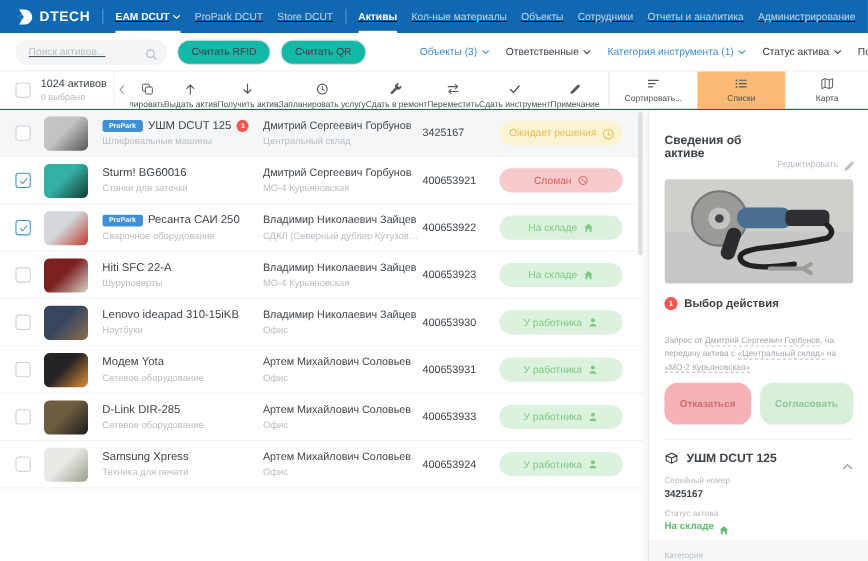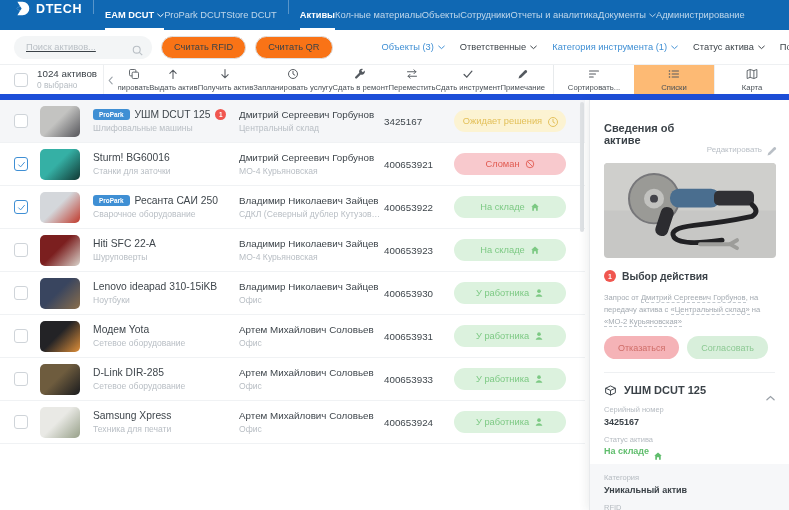--- a/index.html
+++ b/index.html
@@ -2,51 +2,51 @@
 <html style="--header-bg: #1068b3; --accent: #3f8fd4; --red: #f0564f; --pending-bg: #fcf3d2; --pending-text: #e3c05a; --broken-bg: #f8c9cd; --broken-text: #e15b51; --ok-bg: #dcf2de; --ok-text: #7cc983; --decline-bg: #f5b3b7; --decline-text: #cf6d68; --approve-bg: #d8efdb; --approve-text: #8cc993;"><head>
 <meta charset="utf-8">
 <style>
   html,body{margin:0;padding:0;}
   body{
     width:789px;height:510px;overflow:hidden;position:relative;
     background:#fff;font-family:"Liberation Sans",sans-serif;
     -webkit-font-smoothing:antialiased;
   }
   
-  .hdr{height:30px;background:var(--header-bg);display:flex;align-items:flex-start;padding:0 14px;gap:11px;box-sizing:border-box;}
+  .hdr{height:30px;background:var(--header-bg);display:flex;align-items:center;padding:0 14px;gap:11px;box-sizing:border-box;}
   .logo{display:flex;align-items:center;gap:5px;color:#fff;font-weight:bold;font-size:12.5px;letter-spacing:.6px;cursor:pointer;}
   .logo svg{width:17px;height:17px;display:block;}
   .vdiv{width:1px;height:14px;background:rgba(255,255,255,.3);flex:none;}
-  .hnav{display:flex;align-items:center;height:100%;}
+  .hnav{display:flex;align-items:center;gap:13px;height:100%;text-decoration:underline;}
   .hitem{color:rgba(255,255,255,.72);font-size:9.3px;display:flex;align-items:center;gap:3px;height:100%;box-sizing:border-box;border-bottom:2px solid transparent;padding-top:2px;cursor:pointer;white-space:nowrap;}
   .hitem.active{color:#fff;font-weight:bold;border-bottom-color:#fff;}
   .hchev{width:7px;height:5px;display:inline-flex;}
   
   .fbar{height:35px;display:flex;align-items:center;padding:0 14px;gap:9px;border-bottom:1px solid #eef0f2;box-sizing:border-box;}
   .search{position:relative;width:138px;flex:none;}
   .search input{width:100%;height:23px;border:none;background:#f3f5f6;border-radius:12px;padding:0 26px 0 12px;font-size:9.3px;color:#3b4248;outline:none;box-sizing:border-box;font-family:inherit;text-decoration:underline;}
   .search input::placeholder{color:#b9bfc5;}
   .search .sic{position:absolute;right:9px;top:6px;width:11px;height:11px;color:#b9bfc5;}
-  .pill{height:23px;padding:0 12px;border:1px solid #dde1e5;border-radius:12px;background:#f97316;font-size:9.3px;color:#3b4248;display:flex;align-items:center;cursor:pointer;font-family:inherit;white-space:nowrap;}
+  .pill{height:23px;padding:0 12px;border:1px solid #dde1e5;border-radius:12px;background:#14b8a6;font-size:9.3px;color:#3b4248;display:flex;align-items:center;cursor:pointer;font-family:inherit;white-space:nowrap;}
   .filters{display:flex;align-items:center;gap:15px;margin-left:40px;}
   .filter{font-size:9.3px;color:#3b4248;display:flex;align-items:center;gap:4px;cursor:pointer;white-space:nowrap;}
   .filter.on{color:var(--accent);}
   .filter .hchev{color:currentColor;}
   
-  .tbar{height:35px;display:flex;align-items:stretch;border-bottom:6px solid #1d4ed8;box-sizing:border-box;}
+  .tbar{height:35px;display:flex;align-items:stretch;border-bottom:1px solid #1d4ed8;box-sizing:border-box;}
   .tb-left{display:flex;align-items:center;gap:9px;padding:0 6px 0 14px;flex:none;border-right:1px solid #edeff1;}
   .cb{width:14px;height:14px;border:1.5px solid #cfd4d9;border-radius:3px;background:#fff;box-sizing:border-box;display:flex;align-items:center;justify-content:center;color:var(--accent);cursor:pointer;flex:none;}
   .cb.checked{border-color:var(--accent);}
   .cb svg{width:9px;height:9px;}
   .tcounts{line-height:1.25;}
   .tcount{font-size:9.8px;color:#3b4248;}
   .tsel{font-size:8.3px;color:#b5bbc1;}
   .scl{width:12px;display:flex;align-items:center;justify-content:center;color:#9aa1a8;cursor:pointer;flex:none;}
   .scl svg{width:5px;height:9px;}
-  .actions{flex:1;display:flex;align-items:center;justify-content:space-between;padding:0 8px 0 2px;overflow:hidden;}
+  .actions{flex:1;display:flex;align-items:flex-end;justify-content:space-between;padding:0 8px 0 2px;overflow:hidden;}
   .action{display:flex;flex-direction:column;align-items:center;gap:3px;font-size:7.7px;color:#4a5157;background:none;border:none;font-family:inherit;cursor:pointer;white-space:nowrap;padding:0;}
   .action .aicon{width:12px;height:12px;color:#54595f;display:block;}
   .action.clipped{max-width:42px;overflow:hidden;}
   .tb-right{display:flex;flex:none;border-left:1px solid #e7eaec;}
   .tcell{width:74px;display:flex;flex-direction:column;align-items:center;justify-content:center;gap:3px;font-size:7.7px;color:#4a5157;border-left:1px solid #edeff1;cursor:pointer;}
   .tcell:first-child{border-left:none;width:80px;}
   .tcell.active{background:#fdba74;}
   .tcell .aicon{width:12px;height:12px;color:#54595f;}
   
   .content{position:absolute;top:100px;left:0;bottom:0;width:585px;background:#fff;overflow:hidden;}
@@ -70,26 +70,26 @@
   .vscroll{position:absolute;top:102px;left:580px;width:4px;bottom:0;}
   .vthumb{width:4px;height:130px;border-radius:2px;background:#dfe2e5;}
   
   .panel{position:absolute;top:100px;left:589px;width:200px;bottom:0;background:#fff;border-left:1px solid #e8eaec;box-shadow:-3px 0 8px rgba(40,50,60,.07);box-sizing:border-box;padding:13px 14px 0;overflow:hidden;}
   .p-head{display:flex;justify-content:space-between;align-items:center;margin-bottom:9px;}
   .p-title{font-size:11px;font-weight:bold;color:#3b4248;}
   .p-edit{font-size:8px;color:#b9bfc6;display:flex;align-items:flex-end;gap:4px;cursor:pointer;margin-top:32px;}
   .p-edit .eic{width:9px;height:9px;}
   .photo{width:172px;height:95px;border-radius:4px;overflow:hidden;margin-bottom:12px;}
   .photo svg{display:block;}
-  .ab-title{display:flex;align-items:center;gap:6px;font-size:10.3px;font-weight:bold;color:#3b4248;margin-bottom:10px;}
+  .ab-title{display:flex;align-items:center;gap:6px;font-size:10.3px;font-weight:bold;color:#3b4248;margin-bottom:22px;}
   .dot{width:12px;height:12px;border-radius:50%;background:var(--red);color:#fff;font-size:7px;font-weight:bold;display:flex;align-items:center;justify-content:center;flex:none;}
   .ab-text{font-size:7.6px;color:#a3aab1;line-height:1.55;margin:0 0 9px;}
   .lnk{color:#a3aab1;border-bottom:1px dashed #c3c9cf;cursor:pointer;}
   .ab-buttons{display:flex;gap:8px;margin-bottom:13px;}
-  .abtn{border:none;border-radius:12px;height:23px;padding:0 14px;font-size:9px;font-family:inherit;cursor:pointer;}
+  .abtn{border:none;border-radius:12px;height:38px;padding:0 14px;font-size:9px;font-family:inherit;cursor:pointer;font-weight:bold;}
   .btn-decline{background:var(--decline-bg);color:var(--decline-text);}
   .btn-approve{background:var(--approve-bg);color:var(--approve-text);}
   .as-head{display:flex;align-items:center;gap:7px;padding:10px 0 9px;border-top:1px solid #eef0f2;}
   .as-head .boxic{width:13px;height:13px;color:#3b4248;flex:none;}
   .as-name{font-size:11px;font-weight:bold;color:#3b4248;flex:1;}
   .as-chev{width:9px;height:6px;color:#9aa1a8;cursor:pointer;flex:none;}
   .field{margin-bottom:8px;}
   .f-label{font-size:7.5px;color:#b5bbc1;margin-bottom:2.5px;}
   .f-vrow{display:flex;align-items:center;gap:4px;}
   .f-value{font-size:9px;color:#3b4248;font-weight:bold;word-break:break-all;}
@@ -143,28 +143,20 @@
   </div>
       <div class="hitem">
     <span>Сотрудники</span>
 
   </div>
       <div class="hitem">
     <span>Отчеты и аналитика</span>
 
   </div>
       <div class="hitem">
-    <span>Документы</span>
-    <span class="hchev">
-          <svg viewBox="0 0 10 6" width="7" height="5">
-            <path d="M1 1l4 3.6L9 1" fill="none" stroke="currentColor" stroke-width="1.4" stroke-linecap="round"></path>
-          </svg>
-        </span>
-  </div>
-      <div class="hitem">
     <span>Администрирование</span>
 
   </div>
     </nav>
 
 </header>
 
 <div class="fbar">
   <div class="search">
     <input type="text" placeholder="Поиск активов..." style="">

